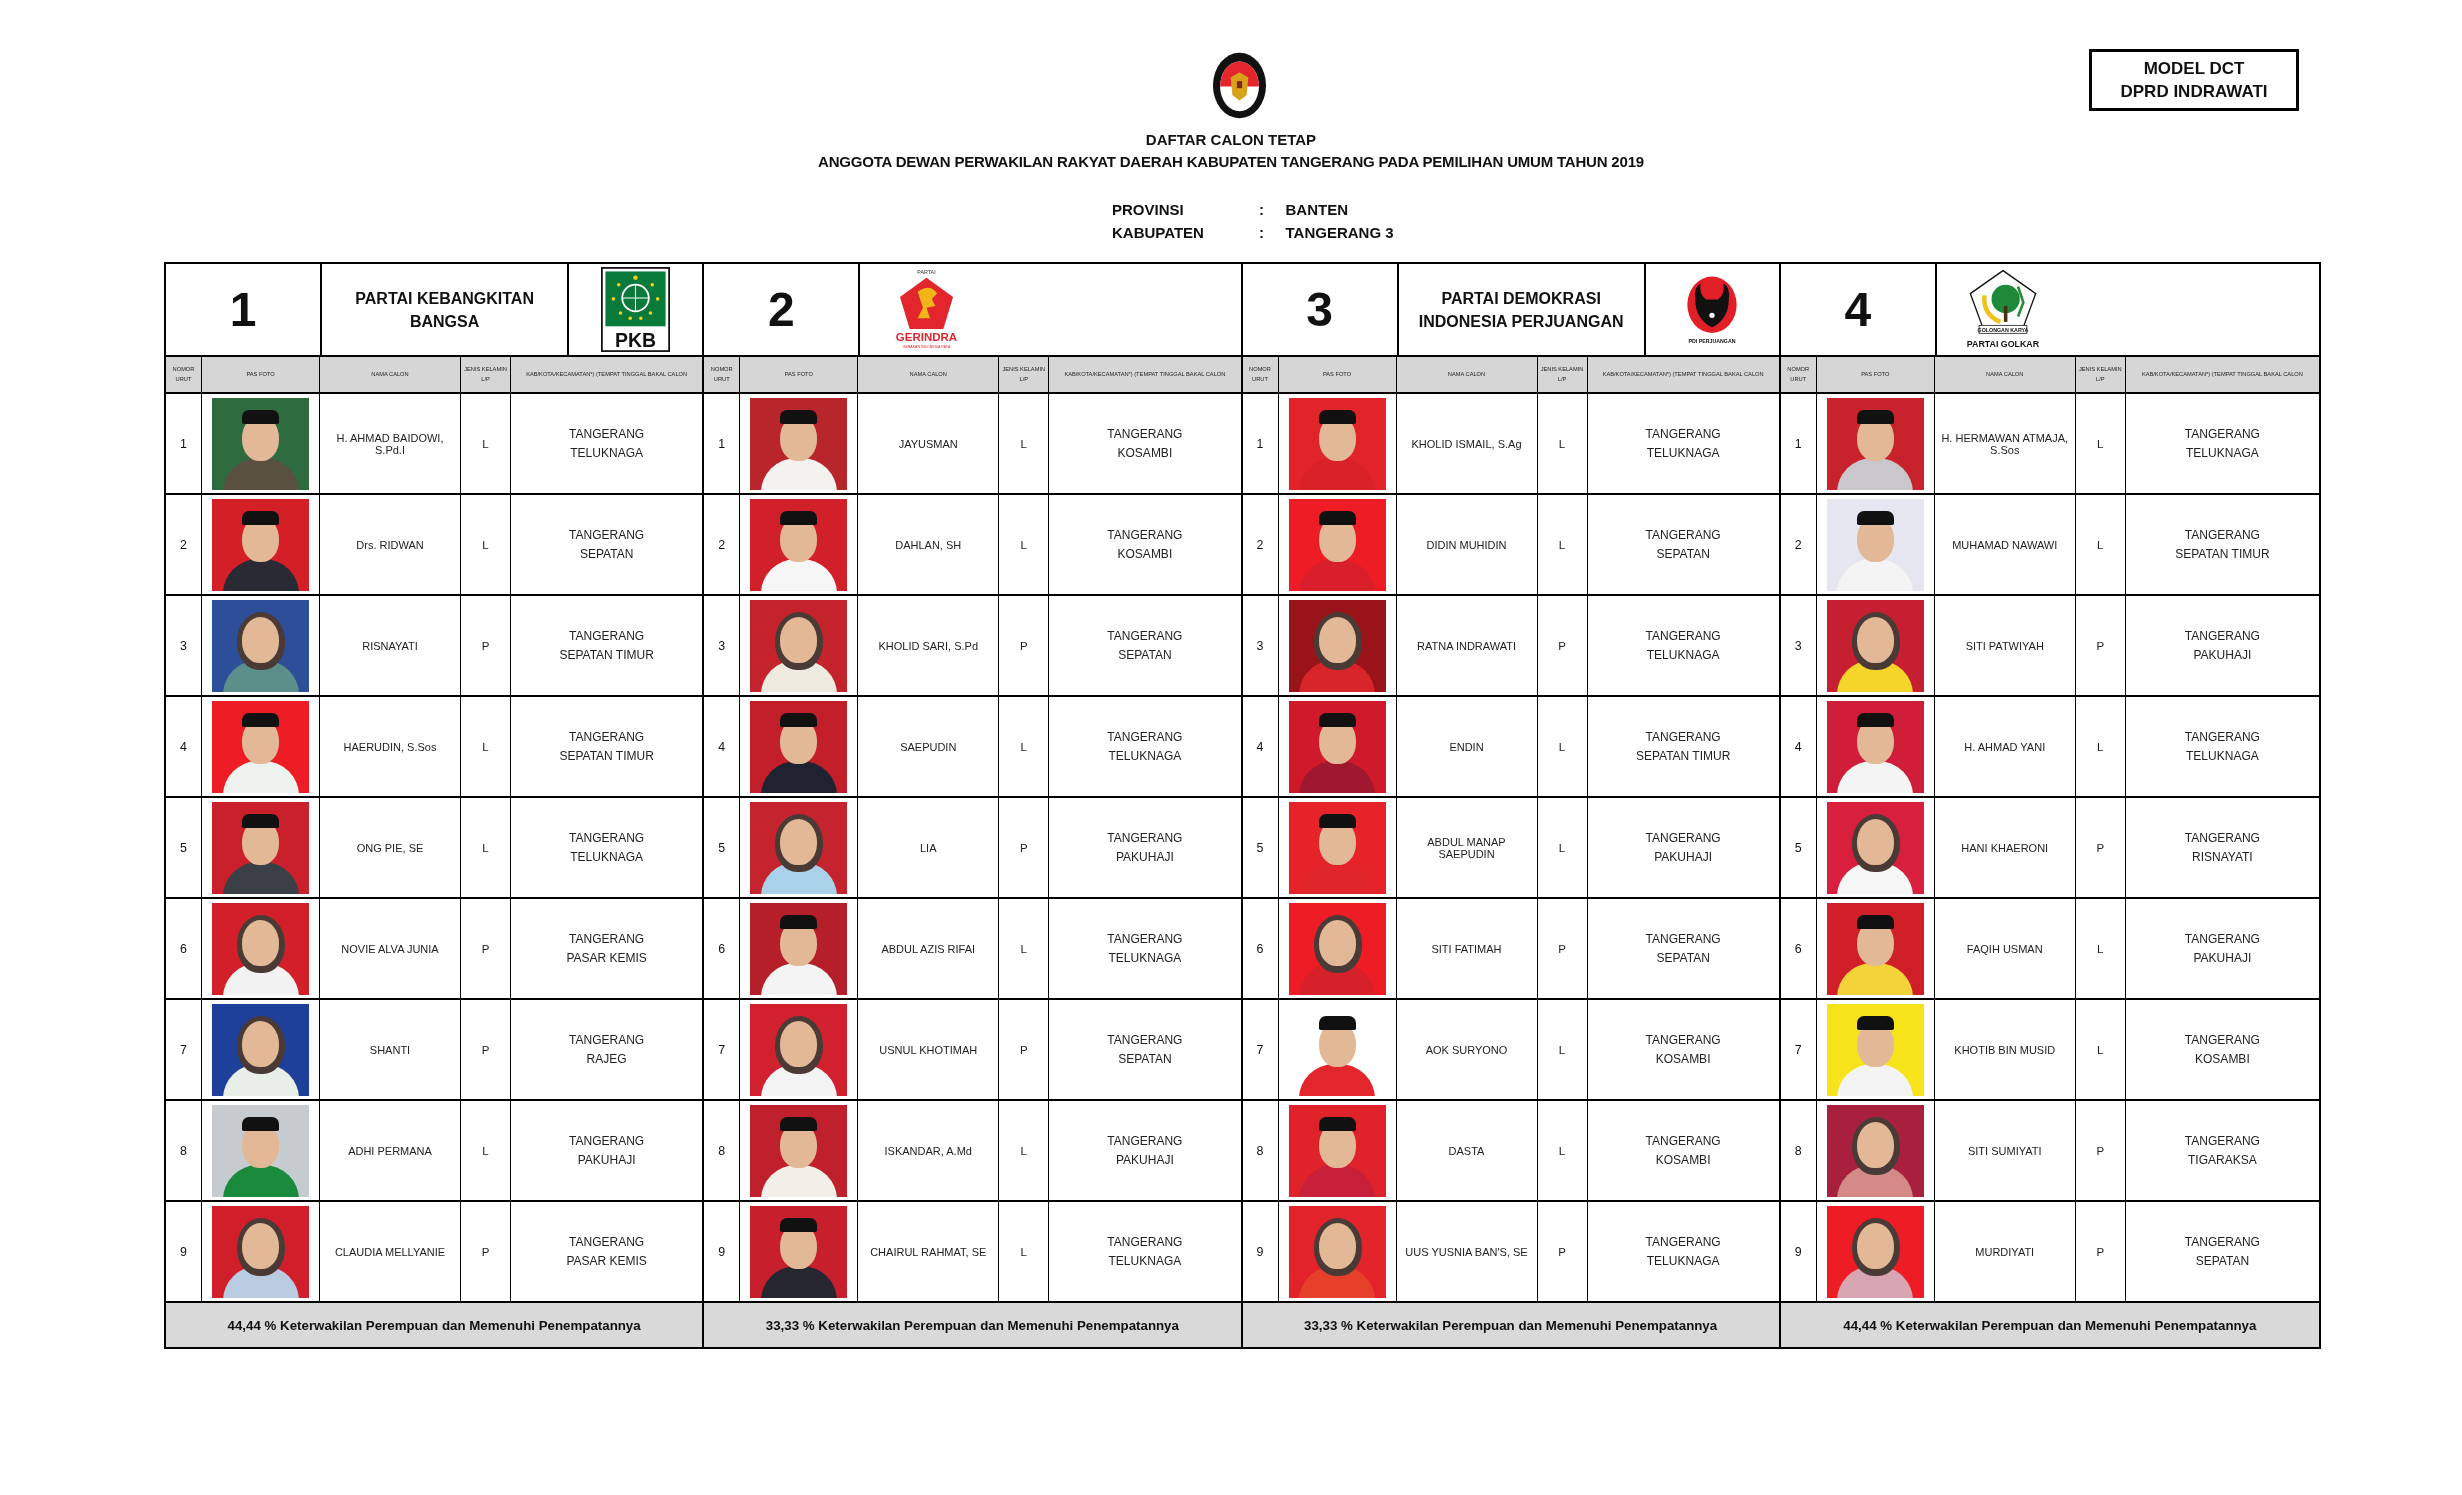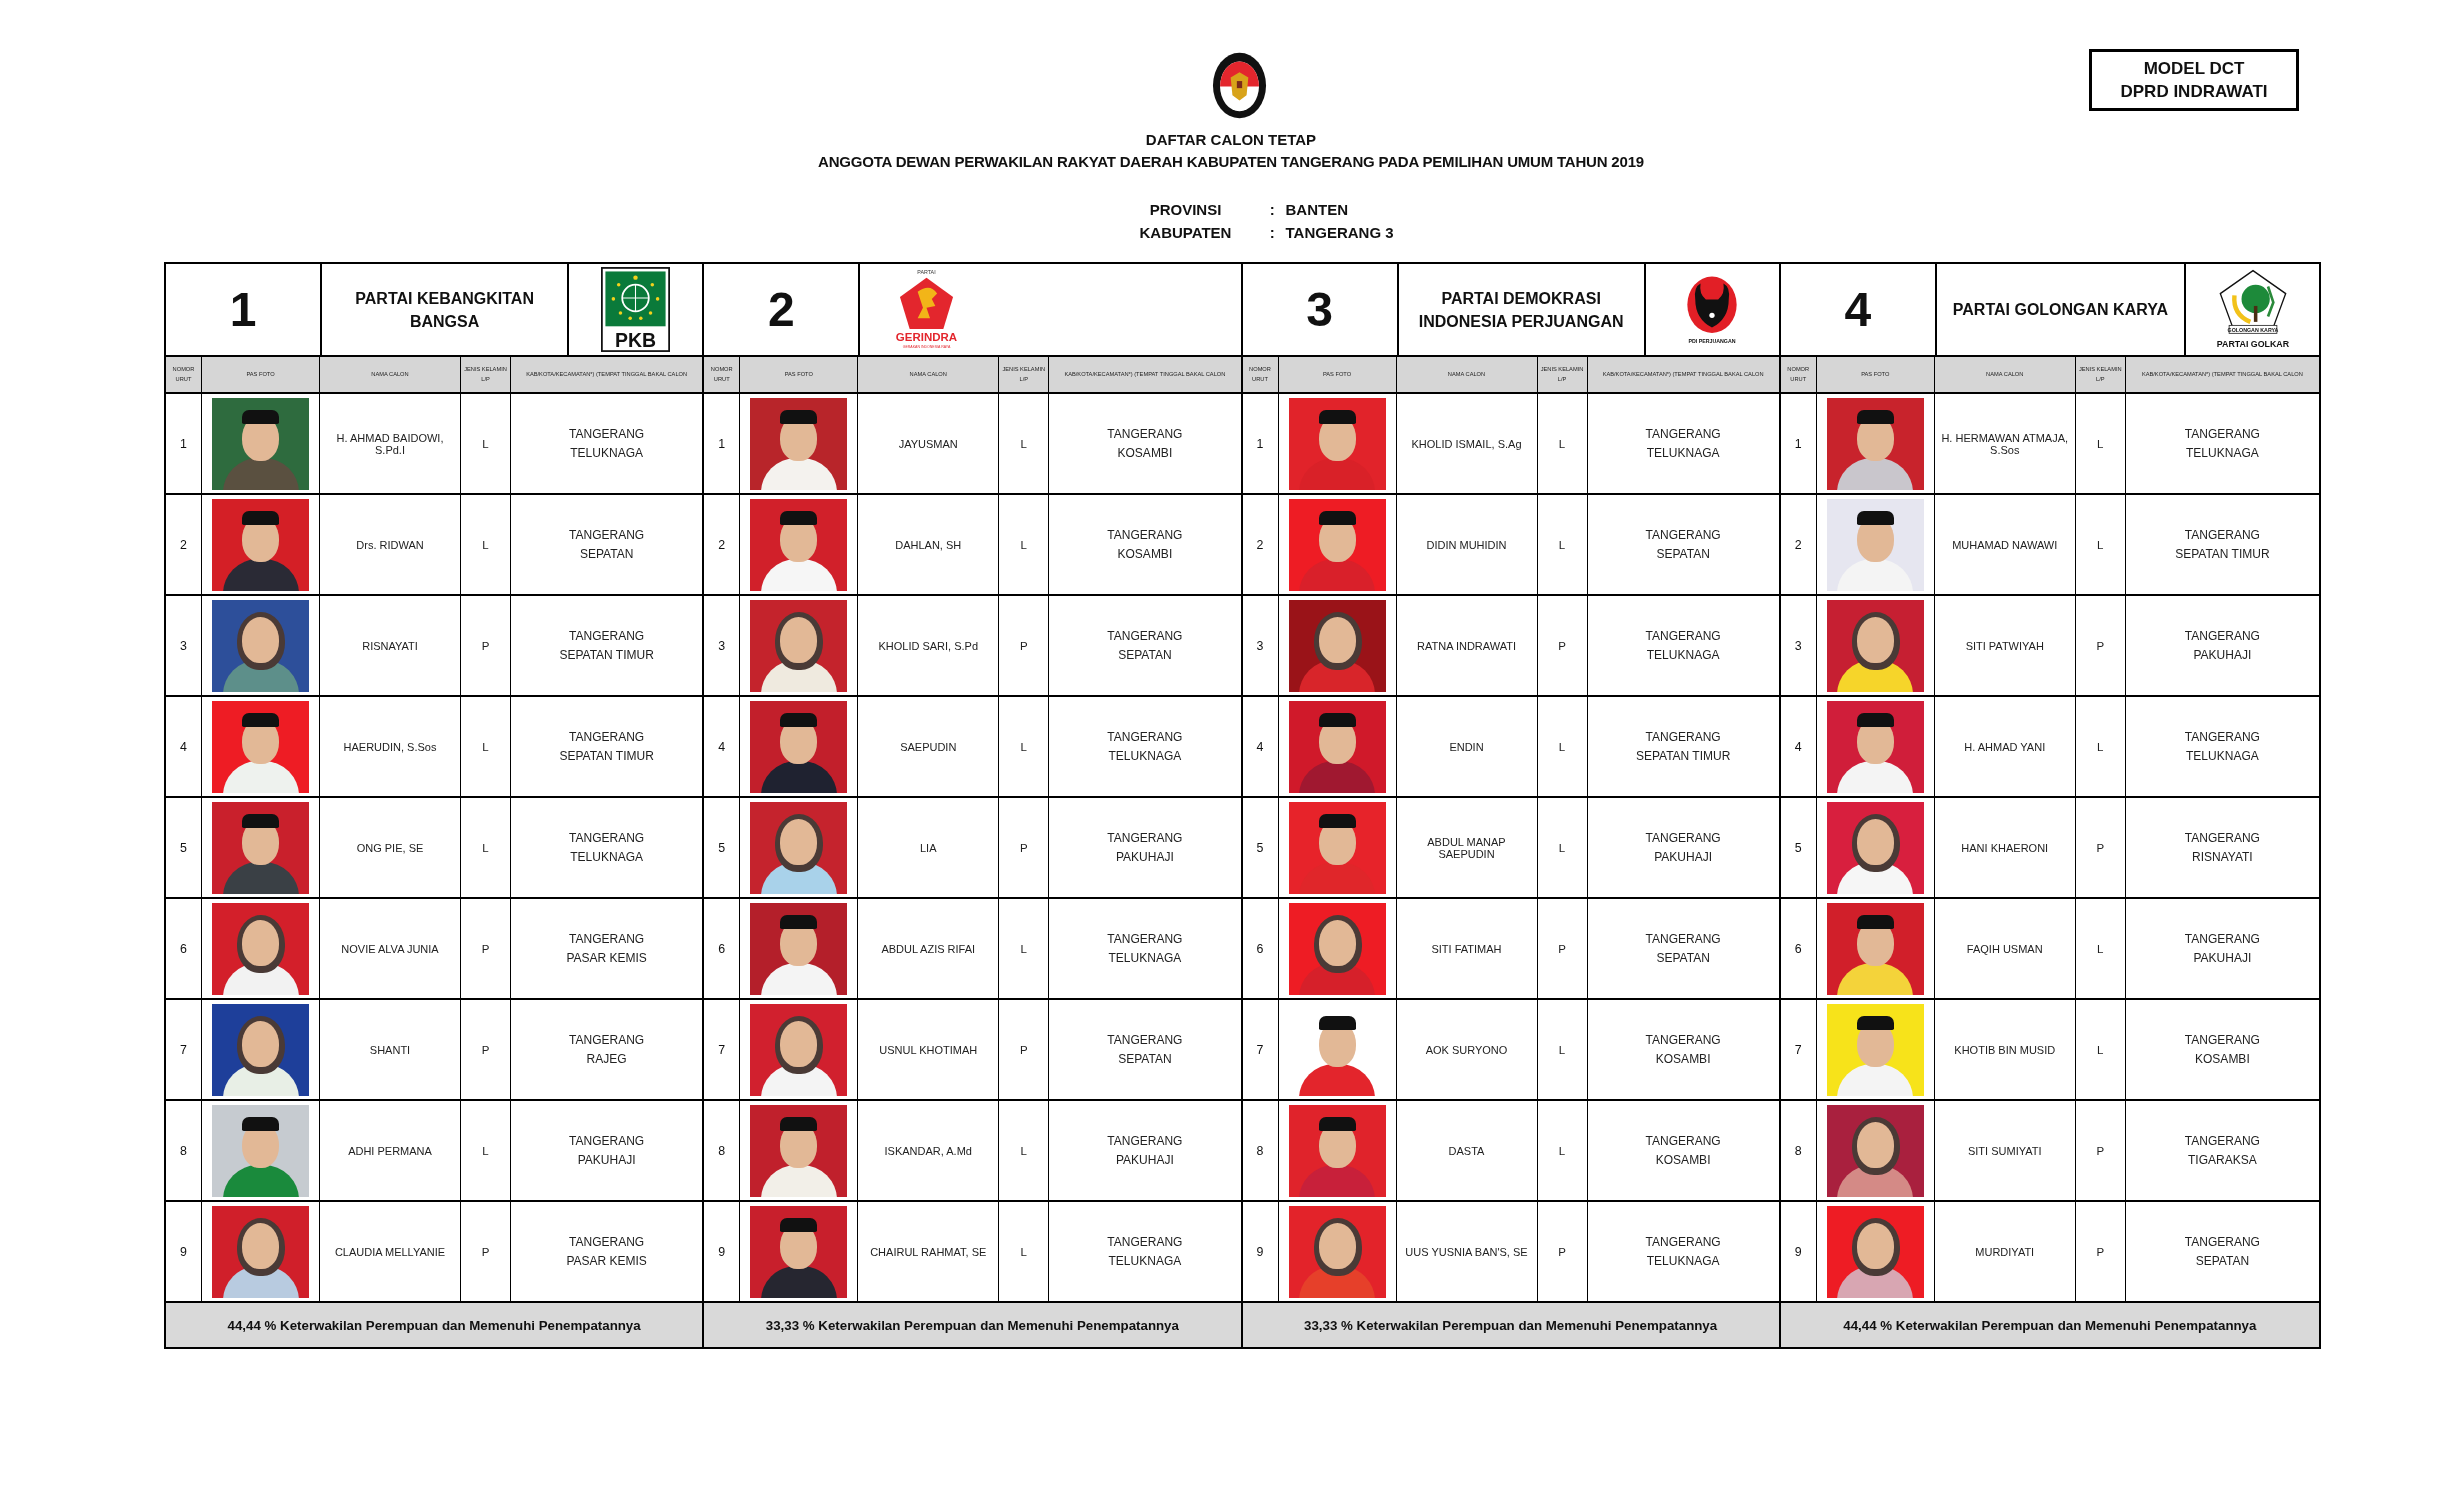--- a/index.html
+++ b/index.html
@@ -8,21 +8,21 @@
   .abs { position: absolute; }
   
   .kpu-logo { left: 1211px; top: 51px; width: 57px; height: 69px; }
   
   .model-box { left: 2089px; top: 49px; width: 210px; height: 62px; border: 3.5px solid #000;
                box-sizing: border-box; display: flex; flex-direction: column; align-items: center; justify-content: center;
                font-weight: bold; font-size: 17px; line-height: 23px; }
   .title1 { left: 0; width: 2462px; top: 131px; text-align: center; font-weight: bold; font-size: 15px; }
   .title2 { left: 0; width: 2462px; top: 153px; text-align: center; font-weight: bold; font-size: 15px; letter-spacing: -0.2px; }
   .meta { left: 1112px; top: 198px; font-weight: bold; font-size: 15px; line-height: 23px; }
-  .meta .row { display: flex; text-align: center; }
+  .meta .row { display: flex; }
   .meta .k { width: 147px; }
   .meta .c { width: 26.5px; }
 
   
   .tbl { left: 164px; top: 262px; width: 2157px; height: 1087px; border: 2.7px solid #000; box-sizing: border-box;
          display: flex; }
   .party { width: 539px; height: 100%; display: flex; flex-direction: column; box-sizing: border-box; border-right: 2.7px solid #000; }
   .party:last-child { border-right: none; }
   .phead { height: 91px; display: flex; border-bottom: 2.7px solid #000; }
   .pnum { width: 154px; border-right: 2.7px solid #000; display: flex; align-items: center; justify-content: center;
@@ -601,21 +601,20 @@
         <div class="c-kab">
           <span><span>TANGERANG</span><br><span>TELUKNAGA</span></span>
         </div>
       </div>
       </div>
     <div class="pfoot">33,33 % Keterwakilan Perempuan dan Memenuhi Penempatannya</div>
     </div>
     <div class="party">
     <div class="phead">
       <div class="pnum">4</div>
-      <div class="pname">PARTAI GOLONGAN KARYA</div>
       <div class="plogo">
           <svg width="76" height="85" viewBox="0 0 86 96">
       <polygon points="43,4 80,30 66,68 20,68 6,30" fill="#fff" stroke="#111" stroke-width="1.5"></polygon>
       <path d="M22 32 Q20 54 40 62" stroke="#f2c21a" stroke-width="5" fill="none"></path>
       <circle cx="46" cy="36" r="16" fill="#1d8a3a"></circle>
       <rect x="44" y="44" width="4" height="18" fill="#4a2e14"></rect>
       <path d="M60 22 L66 40 L60 56" stroke="#2a8a3a" stroke-width="3" fill="none"></path>
       <rect x="16" y="66" width="54" height="9" fill="#fff" stroke="#333" stroke-width="1"></rect>
       <text x="43" y="73" text-anchor="middle" font-family="Liberation Sans, sans-serif" font-weight="bold" font-size="6" fill="#111">GOLONGAN KARYA</text>
       <text x="43" y="90" text-anchor="middle" font-family="Liberation Sans, sans-serif" font-weight="bold" font-size="10" fill="#111">PARTAI GOLKAR</text>

